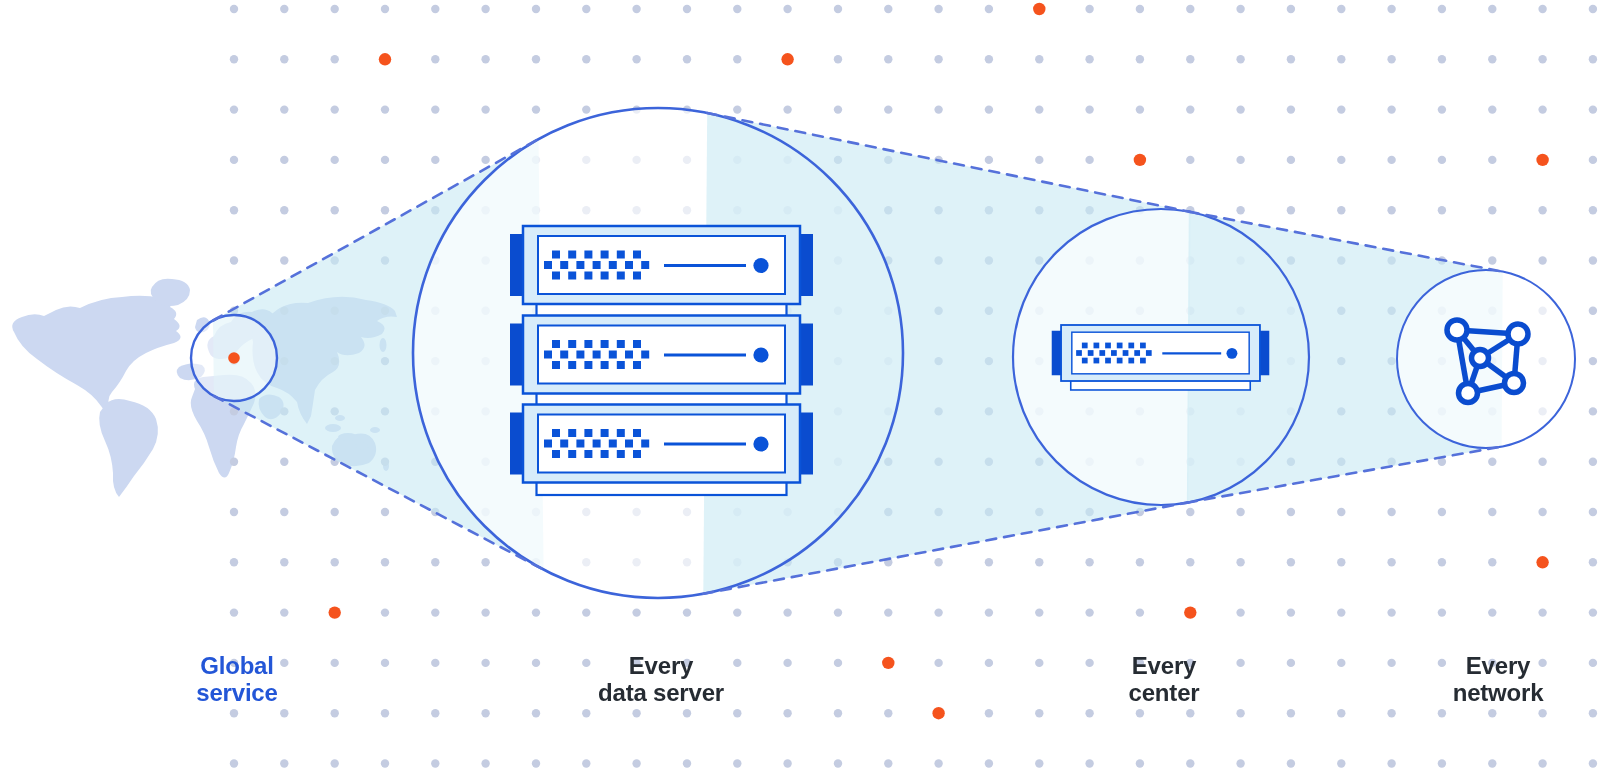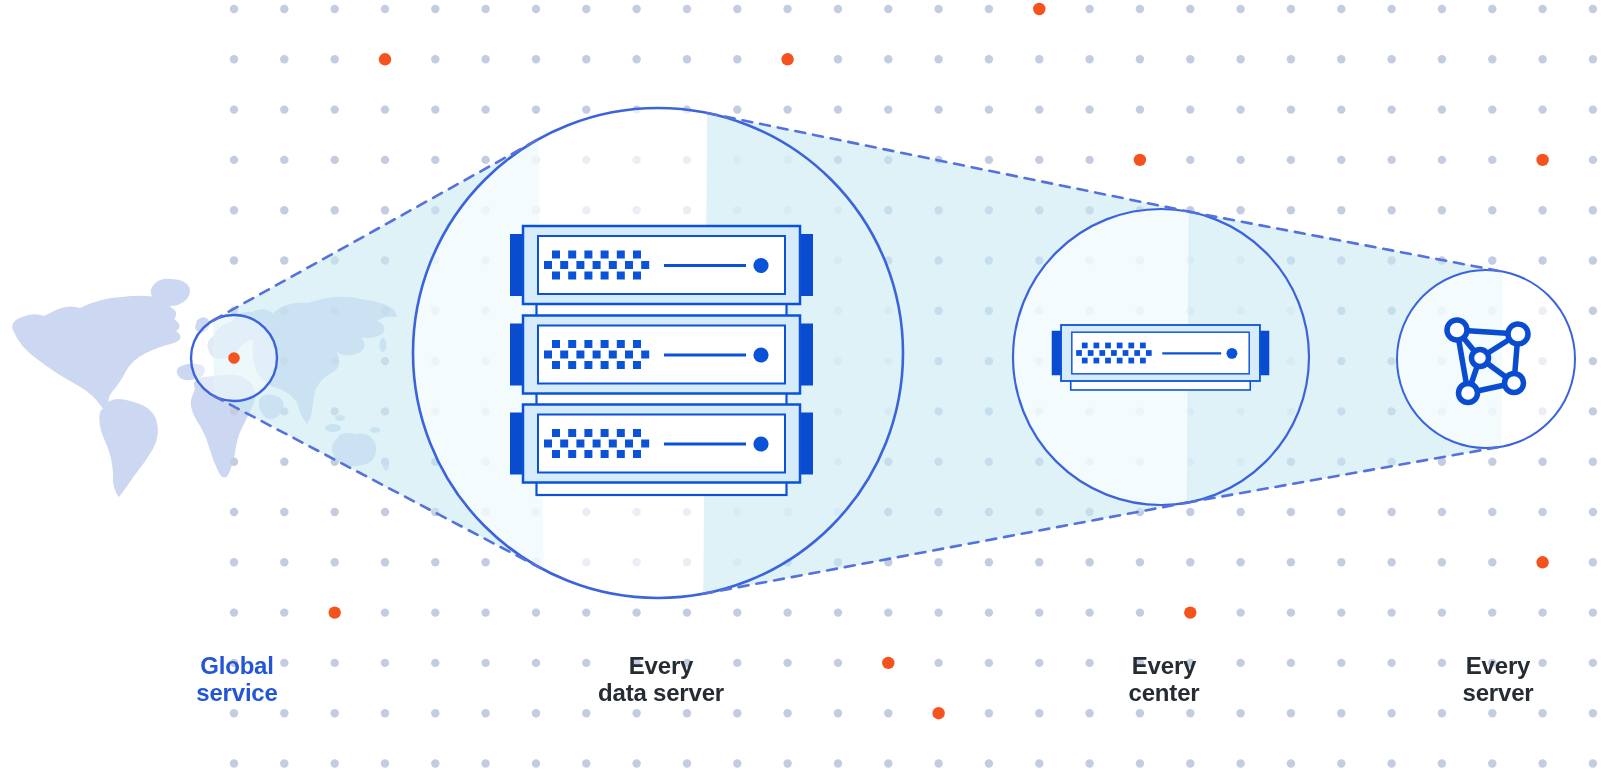--- a/index.html
+++ b/index.html
@@ -649,15 +649,15 @@
   <div class="label" id="lbl-1" style="color: rgb(38, 44, 51);">
     <span>Every</span><br>
     <span>data server</span>
   </div>
   <div class="label" id="lbl-2" style="color: rgb(38, 44, 51);">
     <span>Every</span><br>
     <span>center</span>
   </div>
   <div class="label" id="lbl-3" style="color: rgb(38, 44, 51);">
     <span>Every</span><br>
-    <span>server</span>
+    <span>network</span>
   </div>
 </div>
 
 </body></html>

